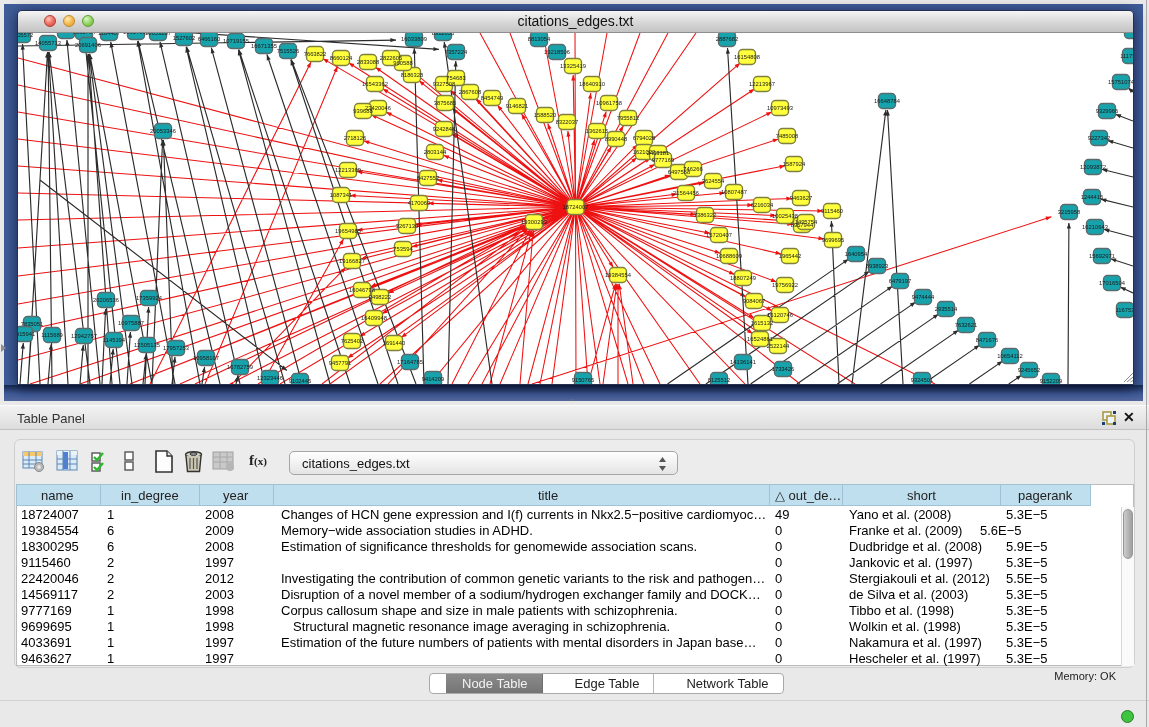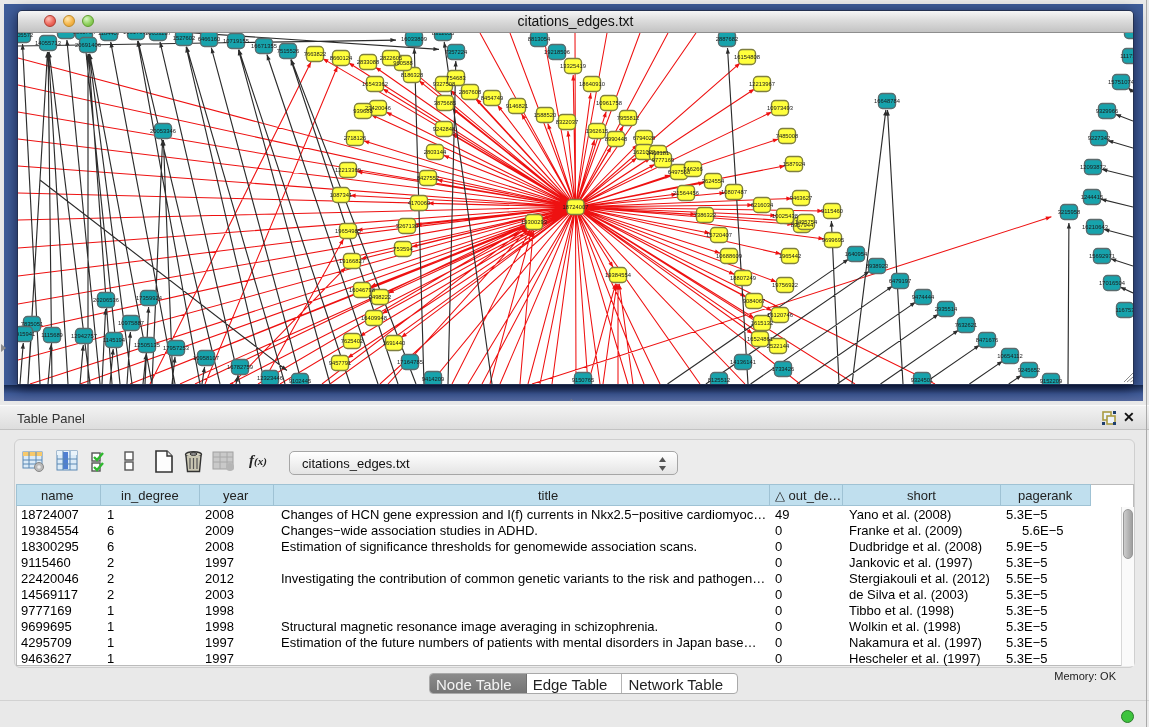--- a/index.html
+++ b/index.html
@@ -13,21 +13,21 @@
 #tph .t{position:absolute;left:17px;top:5px;font-size:13px;color:#333;}
 #panel{position:absolute;left:14px;top:439px;width:1121px;height:229px;background:#ececec;border:1px solid #cfcfcf;border-radius:6px;}
 #combo{position:absolute;left:289px;top:451px;width:389px;height:24px;border:1px solid #a6a6a6;border-radius:5px;background:linear-gradient(#ffffff,#e4e4e4);}
 #combo .t{position:absolute;left:12px;top:4px;font-size:13px;color:#111;}
 #thead{position:absolute;left:16px;top:484px;width:1075px;height:22px;background:#c0dfee;border:1px solid #9fc2d4;}
 #thead span{position:absolute;top:3px;font-size:13px;color:#222;}
 #tablebg{position:absolute;left:16px;top:484px;width:1118px;height:182px;background:#fff;border:1px solid #bbb;}
 .row span{position:absolute;font-size:13px;color:#000;white-space:pre;}
 .row{position:absolute;left:16px;width:1100px;height:16px;}
 #tabs{position:absolute;left:429px;top:673px;height:21px;display:flex;border:1px solid #a9a9a9;border-radius:4px;overflow:hidden;background:#fff;}
-#tabs div{font-size:15px;padding:2px 14px 0 6px;color:#222;border-right:1px solid #b5b5b5;}
+#tabs div{font-size:13px;padding:2px 14px 0 16px;color:#222;border-right:1px solid #b5b5b5;margin-left:16px;}
 #tabs div.on{background:linear-gradient(#8b8b8b,#757575);color:#f3f3f3;border-right:1px solid #6f6f6f;}
 #mem{position:absolute;right:33px;top:670px;font-size:11px;color:#222;}
 .ic{position:absolute;top:450px;}
 </style></head><body>
 <div id="desk"></div>
 <div id="deskb"></div>
 <div id="win">
   <div id="tbar">
     <div class="t">citations_edges.txt</div>
     <div class="tl" style="left:26px;background:radial-gradient(circle at 35% 30%,#ffc2b8,#ee6a5e 55%,#d44439);border:1px solid #b13c31;"></div>
@@ -368,21 +368,21 @@
  <ellipse cx="11.5" cy="4.5" rx="8" ry="2.8" fill="#d8d5c4" stroke="#333" stroke-width="1.4"></ellipse>
  <ellipse cx="11.5" cy="4" rx="3.5" ry="1.4" fill="#999" stroke="#333"></ellipse>
  <path d="M4 6l1.5 15.5h12L19 6" fill="#c9c6b2" stroke="#333" stroke-width="1.4"></path>
  <path d="M8 8v11M11.5 8v11M15 8v11" stroke="#555" stroke-width="1.2"></path>
 </svg>
 <svg class="ic" style="left:212px" width="23" height="23" viewBox="0 0 23 23">
  <rect x="1" y="2" width="20" height="17" fill="#c9c9c9" stroke="#a0a0a0"></rect>
  <path d="M1 7h20M1 12h20M8 2v17M15 2v17" stroke="#a8a8a8"></path>
  <circle cx="18" cy="17" r="4" fill="#b5b5b5"></circle>
 </svg>
-<div style="position:absolute;left:249px;top:452px;font-size:15px;font-style:italic;font-family:'Liberation Serif',serif;font-weight:bold;color:#222;">f<span style="font-size:11px">(x)</span></div>
+<div style="position:absolute;left:249px;top:452px;font-size:15px;font-family:'Liberation Serif',serif;font-weight:bold;color:#222;">f<span style="font-size:11px">(x)</span></div>
 <div id="combo">
     <div class="t">citations_edges.txt</div>
  <svg width="9" height="14" viewBox="0 0 9 14" style="position:absolute;right:10px;top:5px">
       <path d="M4.5 0L8 5H1z" fill="#555"></path>
       <path d="M4.5 14L8 9H1z" fill="#555"></path>
     </svg>
 </div>
 <div id="tablebg"></div>
 <div id="thead">
  <span style="left:24px">name</span>
@@ -402,24 +402,24 @@
     <span style="left:189px">2008</span>
     <span style="left:265px">Changes of HCN gene expression and I(f) currents in Nkx2.5−positive cardiomyoc…</span>
     <span style="left:759px">49</span>
     <span style="left:833px">Yano et al. (2008)</span>
     <span style="left:990px">5.3E−5</span>
   </div>
 <div class="row" style="top:523px">
     <span style="left:5px">19384554</span>
     <span style="left:91px">6</span>
     <span style="left:189px">2009</span>
-    <span style="left:265px">Changes−wide association studies in ADHD.</span>
+    <span style="left:265px">Memory−wide association studies in ADHD.</span>
     <span style="left:759px">0</span>
     <span style="left:833px">Franke et al. (2009)</span>
-    <span style="left:1006px">5.6E−5</span>
+    <span style="left:964px">5.6E−5</span>
   </div>
 <div class="row" style="top:539px">
     <span style="left:5px">18300295</span>
     <span style="left:91px">6</span>
     <span style="left:189px">2008</span>
     <span style="left:265px">Estimation of significance thresholds for genomewide association scans.</span>
     <span style="left:759px">0</span>
     <span style="left:833px">Dudbridge et al. (2008)</span>
     <span style="left:990px">5.9E−5</span>
   </div>
@@ -437,43 +437,45 @@
     <span style="left:189px">2012</span>
     <span style="left:265px">Investigating the contribution of common genetic variants to the risk and pathogen…</span>
     <span style="left:759px">0</span>
     <span style="left:833px">Stergiakouli et al. (2012)</span>
     <span style="left:990px">5.5E−5</span>
   </div>
 <div class="row" style="top:587px">
     <span style="left:5px">14569117</span>
     <span style="left:91px">2</span>
     <span style="left:189px">2003</span>
+    <span style="left:265px">Disruption of a novel member of a sodium/hydrogen exchanger family and DOCK…</span>
     <span style="left:759px">0</span>
     <span style="left:833px">de Silva et al. (2003)</span>
     <span style="left:990px">5.3E−5</span>
   </div>
 <div class="row" style="top:603px">
     <span style="left:5px">9777169</span>
     <span style="left:91px">1</span>
     <span style="left:189px">1998</span>
+    <span style="left:265px">Corpus callosum shape and size in male patients with schizophrenia.</span>
     <span style="left:759px">0</span>
     <span style="left:833px">Tibbo et al. (1998)</span>
     <span style="left:990px">5.3E−5</span>
   </div>
 <div class="row" style="top:619px">
     <span style="left:5px">9699695</span>
     <span style="left:91px">1</span>
     <span style="left:189px">1998</span>
-    <span style="left:265px">Structural magnetic resonance image averaging in schizophrenia.</span>
+    <span style="left:277px">Structural magnetic resonance image averaging in schizophrenia.</span>
     <span style="left:759px">0</span>
     <span style="left:833px">Wolkin et al. (1998)</span>
     <span style="left:990px">5.3E−5</span>
   </div>
 <div class="row" style="top:635px">
-    <span style="left:5px">4295709</span>
+    <span style="left:5px">4033691</span>
     <span style="left:91px">1</span>
     <span style="left:189px">1997</span>
     <span style="left:265px">Estimation of the future numbers of patients with mental disorders in Japan base…</span>
     <span style="left:759px">0</span>
     <span style="left:833px">Nakamura et al. (1997)</span>
     <span style="left:990px">5.3E−5</span>
   </div>
 <div class="row" style="top:651px">
     <span style="left:5px">9463627</span>
     <span style="left:91px">1</span>

